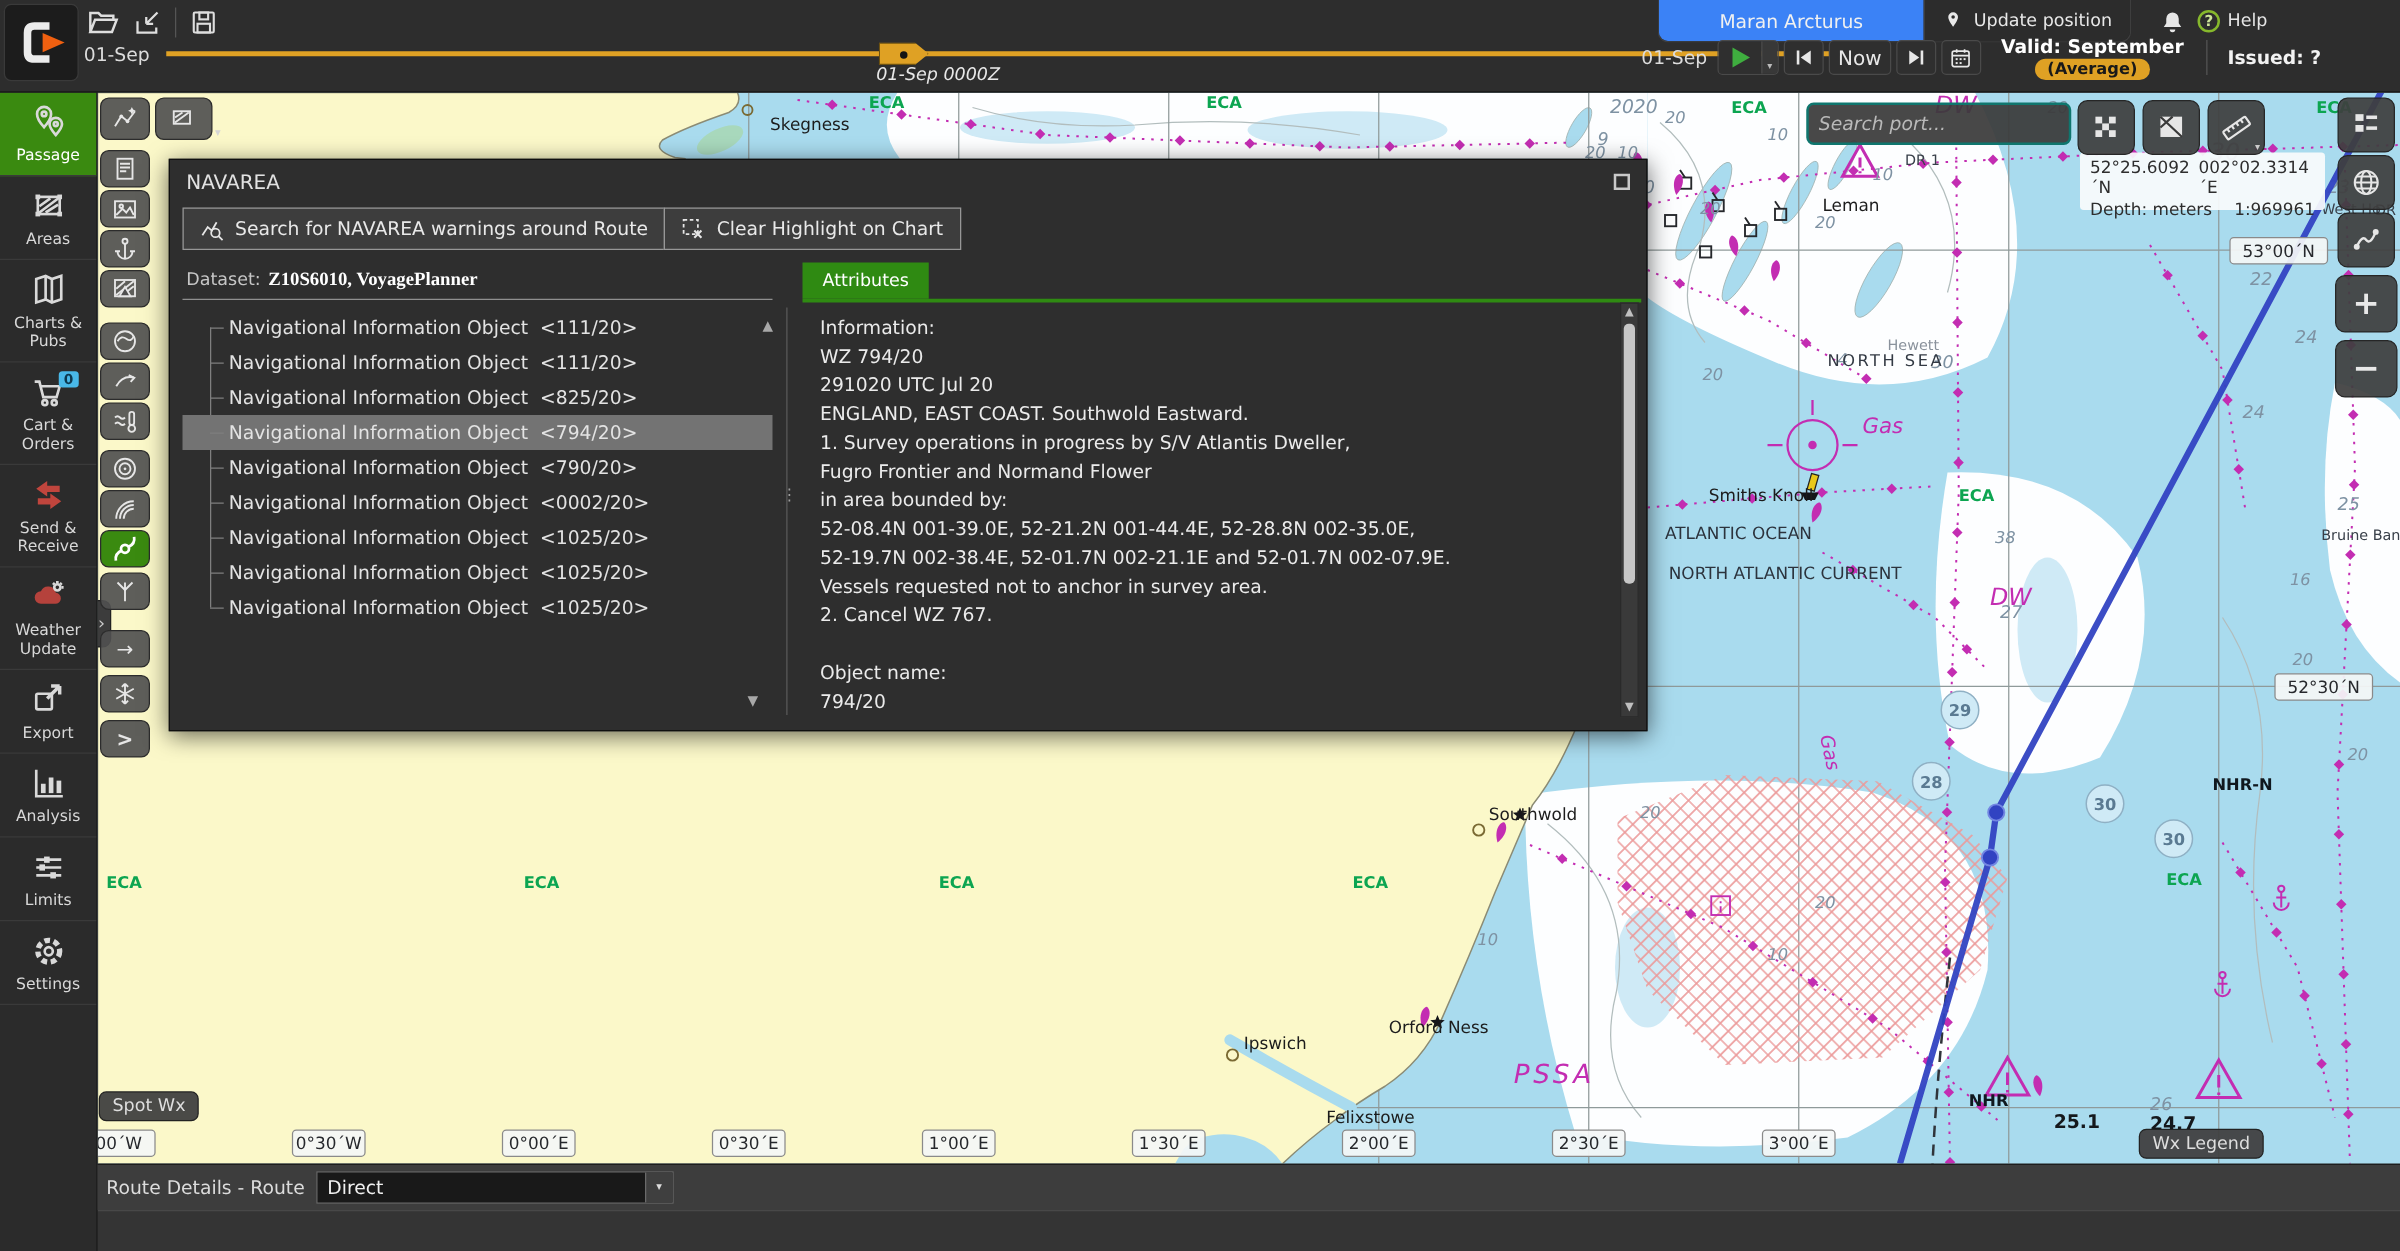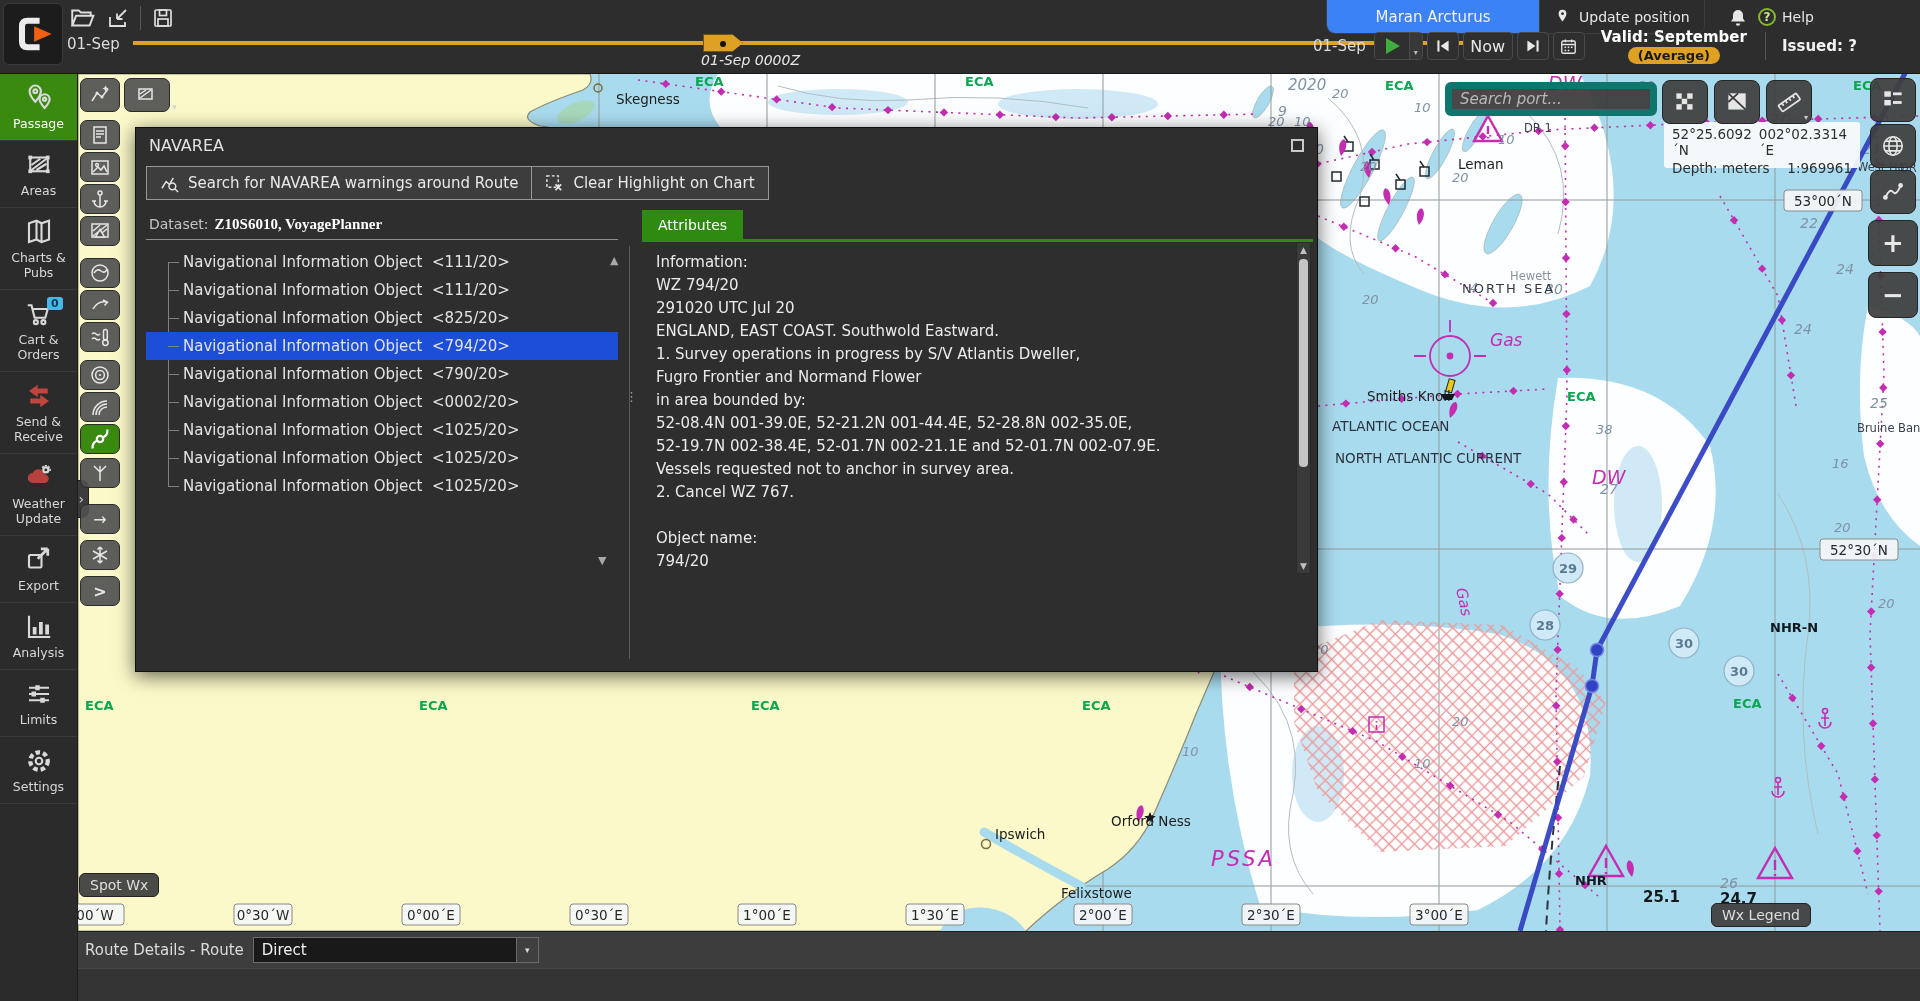--- a/index.html
+++ b/index.html
@@ -57,58 +57,58 @@
   .sb-badge { position:absolute; left:47px; top:7px; background:#49b8e8; color:#0d3950;
     font-size:11px; font-weight:bold; padding:0 4px; border-radius:3px; }
   
   #map { position:absolute; left:78px; top:74px; width:1842px; height:857px; background:#a9dbee; overflow:hidden; }
   #chart { position:absolute; left:0; top:0; width:1842px; height:857px; }
   .mapbtn { position:absolute; background:rgba(62,62,62,.93); border:1px solid #262626; border-radius:8px;
     display:flex; align-items:center; justify-content:center; color:#e8e8e8; cursor:pointer; z-index:20; }
   .mapbtn svg { width:26px; height:26px; }
   .bigglyph { font-size:26px; font-weight:bold; line-height:1; }
   #searchbox { position:absolute; left:1367px; top:8px; width:212px; height:34px; background:rgba(58,58,58,.93);
-    border:7px solid #0f766e; border-radius:6px; display:flex; align-items:center; padding:0 8px; z-index:20; }
+    border:2px solid #0f766e; border-radius:6px; display:flex; align-items:center; padding:0 8px; z-index:20; }
   #searchbox input { flex:1; background:transparent; border:none; outline:none; color:#e6e6e6;
     font-size:15px; font-style:italic; font-family:inherit; }
   #searchbox input::placeholder { color:#b9b9b9; }
   #coordbox { position:absolute; left:1586px; top:48px; width:196px; height:46px; background:rgba(249,251,252,.93);
     border-radius:3px; padding:4px 8px 0; color:#2e2e2e; font-size:13.5px; z-index:19; }
   #coordbox .r1 { display:flex; justify-content:space-between; }
   #coordbox .r2 { display:flex; justify-content:space-between; margin-top:2px; }
   .cornerchip { position:absolute; background:rgba(64,64,64,.95); border:1px solid #222; border-radius:6px;
     color:#dedede; font-size:14px; padding:3px 10px; z-index:25; cursor:pointer; }
   
   .tsbtn { position:absolute; width:40px; height:30px; background:rgba(80,80,80,.92); border:1px solid #2c2c2c;
     border-radius:7px; display:flex; align-items:center; justify-content:center; color:#e6e6e6; cursor:pointer; z-index:15; }
   .tsbtn svg { width:22px; height:22px; }
   .tsbtn.green { background:#3a8a10; }
   .tschev { position:absolute; color:#d5d5d5; font-size:9px; z-index:15; }
   #collapse-tab { position:absolute; left:-13px; top:406px; width:24px; height:38px; background:#3c3c3c;
     border:1px solid #222; border-radius:0 7px 7px 0; color:#ccc; display:flex; align-items:center;
     justify-content:flex-end; padding-right:4px; font-size:14px; z-index:14; cursor:pointer; }
   
-  #dialog { position:absolute; left:57px; top:53px; width:1183px; height:545px; background:#2e2e2e;
+  #dialog { position:absolute; left:57px; top:53px; width:1183px; height:458px; background:#2e2e2e;
     border:1px solid #0f0f0f; box-shadow:0 4px 18px rgba(0,0,0,.6); z-index:40; }
   #dlg-title { position:absolute; left:13px; top:8px; font-size:16px; color:#e2e2e2; }
   #dlg-min { position:absolute; right:13px; top:11px; width:13px; height:13px; border:2px solid #c9c9c9; cursor:pointer; }
   #dlg-toolbar { position:absolute; left:10px; top:38px; display:flex; }
   .dlg-btn { display:flex; align-items:center; gap:9px; height:34px; padding:0 13px; background:#3d3d3d;
     border:1px solid #979797; color:#e9e9e9; font-size:15px; cursor:pointer; }
   .dlg-btn + .dlg-btn { margin-left:-1px; }
   .dlg-btn svg { width:19px; height:19px; }
   #dataset { position:absolute; left:13px; top:88px; font-size:14px; color:#c6c6c6; }
   #dataset b { color:#fff; font-size:15px; margin-left:6px;font-family:Liberation Serif, serif; }
   #dlg-hr { position:absolute; left:10px; top:111px; width:472px; height:1px; background:#8f8f8f; }
   #tree { position:absolute; left:10px; top:120px; width:472px; }
   #tree::before { content:''; position:absolute; left:22px; top:14px; bottom:14px; border-left:1px solid #7f7f7f; }
   .tree-row { height:28px; display:flex; align-items:center; position:relative; padding-left:37px;
     color:#e3e3e3; white-space:pre; font-size:15px; cursor:pointer; }
   .tree-row::before { content:''; position:absolute; left:22px; width:11px; top:50%; border-top:1px solid #7f7f7f; }
-  .tree-row.sel { background:#1d4ed8; }
+  .tree-row.sel { background:#737373; }
   #list-up { position:absolute; left:474px; top:126px; color:#a8a8a8; font-size:11px; cursor:pointer; }
   #list-down { position:absolute; left:462px; top:426px; color:#a8a8a8; font-size:11px; cursor:pointer; }
   #vsplit { position:absolute; left:493px; top:118px; bottom:12px; width:1px; background:#5a5a5a; }
   #vgrip { position:absolute; left:489px; top:264px; color:#9f9f9f; font-size:13px; line-height:9px; cursor:col-resize; }
   #attr-tab { position:absolute; left:506px; top:82px; height:29px; padding:0 16px; background:#2f8a12;
     color:#fff; font-size:14px; display:flex; align-items:center; cursor:pointer; }
   #attr-line { position:absolute; left:506px; top:111px; width:671px; height:3px; background:#2f8a12; }
   #attr-body { position:absolute; left:506px; top:114px; width:650px; height:332px; padding:9px 26px 0 14px;
     color:#ebebeb; font-size:15px; line-height:23px; white-space:pre; overflow:hidden; }
   #attr-scroll { position:absolute; left:1160px; top:114px; width:15px; height:332px; background:#3a3a3a;

